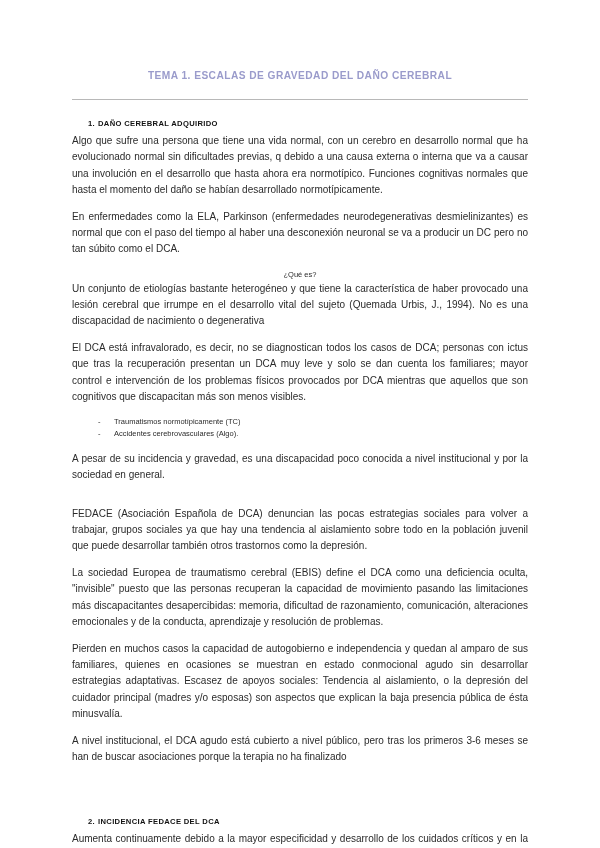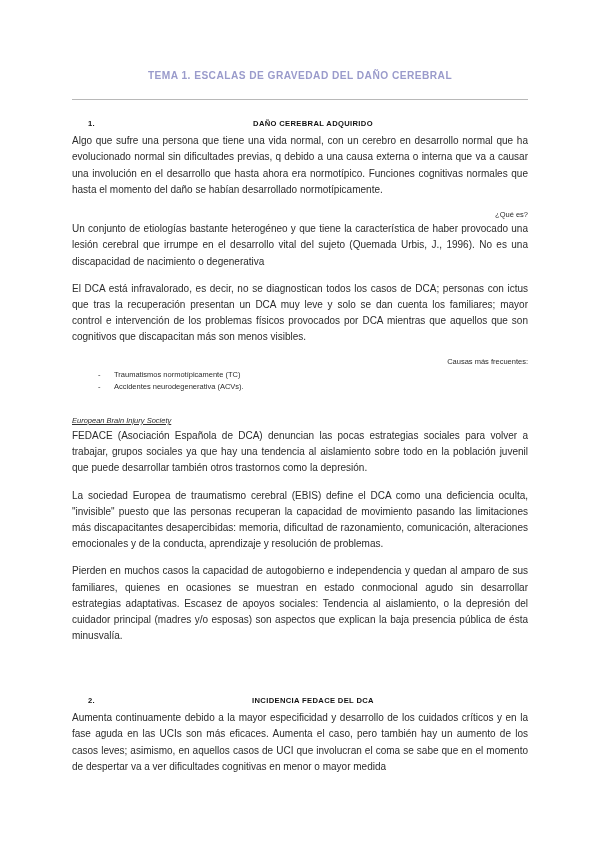--- a/index.html
+++ b/index.html
@@ -60,21 +60,20 @@
     color: #111111;
   }
   .section-heading .num {
     width: 26px;
     padding-left: 16px;
     box-sizing: border-box;
     flex: 0 0 auto;
   }
   .section-heading .htext {
     flex: 1 1 auto;
-    text-align: center;
   }
 
   
   p.body {
     margin: 0 0 11px 0;
     font-size: 10px;
     line-height: 1.62;
     text-align: justify;
     color: #2b2b2b;
     -webkit-hyphens: none;
@@ -83,21 +82,21 @@
   p.lead {
     margin-top: 0;
   }
 
   
   p.plain {
     margin: 0;
     font-size: 7.5px;
     line-height: 1.62;
     color: #2b2b2b;
-    text-align: right;
+    text-align: center;
   }
 
   
   .sub-heading {
     margin: 0 0 1px 0;
     font-size: 7.5px;
     font-style: italic;
     text-decoration: underline;
     color: #2b2b2b;
     line-height: 1.62;
@@ -138,52 +137,53 @@
 
     <hr class="title-rule">
 
     <div class="section-heading">
       <span class="num">1.</span>
       <span class="htext">DAÑO CEREBRAL ADQUIRIDO</span>
     </div>
 
     <p class="body lead">Algo que sufre una persona que tiene una vida normal, con un cerebro en desarrollo normal que ha evolucionado normal sin dificultades previas, q debido a una causa externa o interna que va a causar una involución en el desarrollo que hasta ahora era normotípico. Funciones cognitivas normales que hasta el momento del daño se habían desarrollado normotípicamente.</p>
 
+    <p class="body">En enfermedades como la ELA, Parkinson (enfermedades neurodegenerativas desmielinizantes) es normal que con el paso del tiempo al haber una desconexión neuronal se va a producir un DC pero no tan súbito como el DCA.</p>
 
     <p class="plain">¿Qué es?</p>
 
-    <p class="body">Un conjunto de etiologías bastante heterogéneo y que tiene la característica de haber provocado una lesión cerebral que irrumpe en el desarrollo vital del sujeto (Quemada Urbis, J., 1996). No es una discapacidad de nacimiento o degenerativa</p>
+    <p class="body">Un conjunto de etiologías bastante heterogéneo y que tiene la característica de haber provocado una lesión cerebral que irrumpe en el desarrollo vital del sujeto (Quemada Urbis, J., 1994). No es una discapacidad de nacimiento o degenerativa</p>
 
 
     <p class="body">El DCA está infravalorado, es decir, no se diagnostican todos los casos de DCA; personas con ictus que tras la recuperación presentan un DCA muy leve y solo se dan cuenta los familiares; mayor control e intervención de los problemas físicos provocados por DCA mientras que aquellos que son cognitivos que discapacitan más son menos visibles.</p>
 
-    <p class="plain">Causas más frecuentes:</p>
 
     <ul class="dash-list">
       <li>
         <span class="dash">-</span>
         <span class="item-text">Traumatismos normotípicamente (TC)</span>
       </li>
       <li>
         <span class="dash">-</span>
-        <span class="item-text">Accidentes neurodegenerativa (ACVs).</span>
+        <span class="item-text">Accidentes cerebrovasculares (Algo).</span>
       </li>
     </ul>
 
+    <p class="body">A pesar de su incidencia y gravedad, es una discapacidad poco conocida a nivel institucional y por la sociedad en general.</p>
 
     <div class="spacer-sm"></div>
 
-    <p class="sub-heading">European Brain Injury Society</p>
 
     <p class="body">FEDACE (Asociación Española de DCA) denuncian las pocas estrategias sociales para volver a trabajar, grupos sociales ya que hay una tendencia al aislamiento sobre todo en la población juvenil que puede desarrollar también otros trastornos como la depresión.</p>
 
     <p class="body">La sociedad Europea de traumatismo cerebral (EBIS) define el DCA como una deficiencia oculta, "invisible" puesto que las personas recuperan la capacidad de movimiento pasando las limitaciones más discapacitantes desapercibidas: memoria, dificultad de razonamiento, comunicación, alteraciones emocionales y de la conducta, aprendizaje y resolución de problemas.</p>
 
     <p class="body">Pierden en muchos casos la capacidad de autogobierno e independencia y quedan al amparo de sus familiares, quienes en ocasiones se muestran en estado conmocional agudo sin desarrollar estrategias adaptativas. Escasez de apoyos sociales: Tendencia al aislamiento, o la depresión del cuidador principal (madres y/o esposas) son aspectos que explican la baja presencia pública de ésta minusvalía.</p>
 
+    <p class="body">A nivel institucional, el DCA agudo está cubierto a nivel público, pero tras los primeros 3-6 meses se han de buscar asociaciones porque la terapia no ha finalizado</p>
 
     <div class="spacer-md"></div>
 
     <div class="section-heading">
       <span class="num">2.</span>
       <span class="htext">INCIDENCIA FEDACE DEL DCA</span>
     </div>
 
     <p class="body lead">Aumenta continuamente debido a la mayor especificidad y desarrollo de los cuidados críticos y en la fase aguda en las UCIs son más eficaces. Aumenta el caso, pero también hay un aumento de los casos leves; asimismo, en aquellos casos de UCI que involucran el coma se sabe que en el momento de despertar va a ver dificultades cognitivas en menor o mayor medida</p>
 

